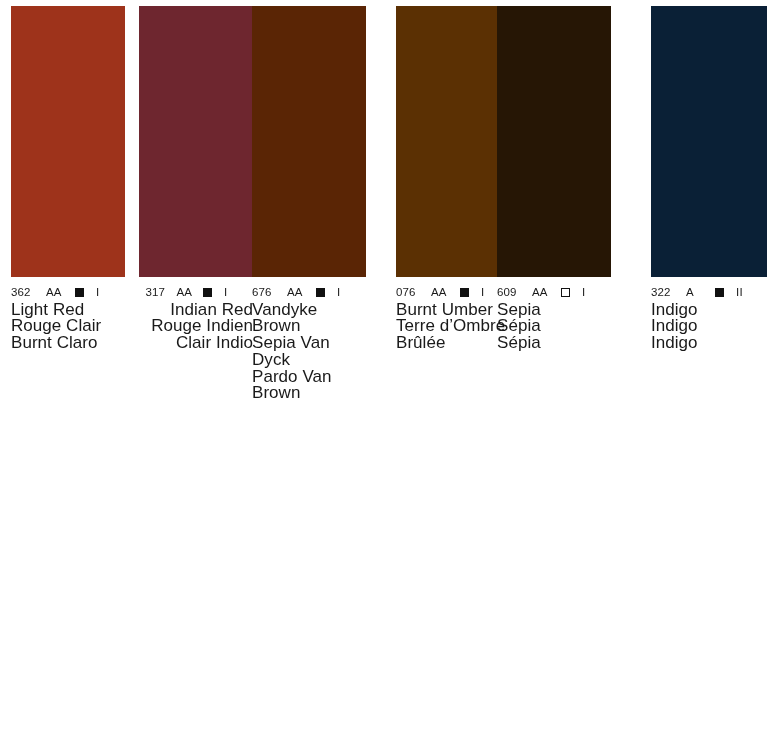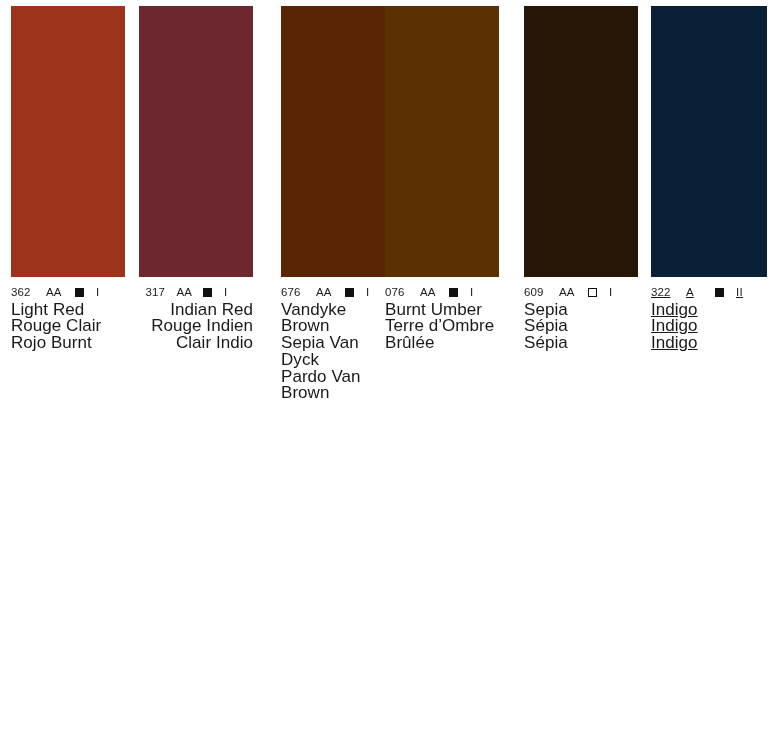--- a/index.html
+++ b/index.html
@@ -102,81 +102,81 @@
       <div class="color-block" title="Light Red" style="background: rgb(158, 51, 27);"></div>
       <div class="info-block" style="width: 114px;">
         <div class="code-row">
           <span class="code-number">362</span>
           <span class="code-permanence">AA</span>
           <span class="opacity-mark filled"></span>
           <span class="series-mark">I</span>
         </div>
         <div class="name-line en">Light Red</div>
         <div class="name-line">Rouge Clair</div>
-        <div class="name-line">Rojo Burnt</div>
+        <div class="name-line">Burnt Claro</div>
       </div>
     </div>
     <div class="color-column" style="left: 139px; width: 114px; text-align: right;">
       <div class="color-block" title="Indian Red" style="background: rgb(110, 38, 47);"></div>
       <div class="info-block" style="width: 114px;">
         <div class="code-row">
           <span class="code-number">317</span>
           <span class="code-permanence">AA</span>
           <span class="opacity-mark filled"></span>
           <span class="series-mark">I</span>
         </div>
         <div class="name-line en">Indian Red</div>
         <div class="name-line">Rouge Indien</div>
         <div class="name-line">Clair Indio</div>
       </div>
     </div>
-    <div class="color-column" style="left: 281px; width: 114px;">
+    <div class="color-column" style="left: 252px; width: 114px;">
       <div class="color-block" title="Vandyke Brown" style="background: rgb(90, 37, 5);"></div>
       <div class="info-block" style="width: 114px;">
         <div class="code-row">
           <span class="code-number">676</span>
           <span class="code-permanence">AA</span>
           <span class="opacity-mark filled"></span>
           <span class="series-mark">I</span>
         </div>
         <div class="name-line en">Vandyke Brown</div>
         <div class="name-line">Sepia Van Dyck</div>
         <div class="name-line">Pardo Van Brown</div>
       </div>
     </div>
-    <div class="color-column" style="left: 385px; width: 114px;">
+    <div class="color-column" style="left: 396px; width: 114px;">
       <div class="color-block" title="Burnt Umber" style="background: rgb(91, 48, 3);"></div>
       <div class="info-block" style="width: 114px;">
         <div class="code-row">
           <span class="code-number">076</span>
           <span class="code-permanence">AA</span>
           <span class="opacity-mark filled"></span>
           <span class="series-mark">I</span>
         </div>
         <div class="name-line en">Burnt Umber</div>
         <div class="name-line">Terre d’Ombre Brûlée</div>
       </div>
     </div>
-    <div class="color-column" style="left: 524px; width: 114px;">
+    <div class="color-column" style="left: 497px; width: 114px;">
       <div class="color-block" title="Sepia" style="background: rgb(38, 22, 5);"></div>
       <div class="info-block" style="width: 114px;">
         <div class="code-row">
           <span class="code-number">609</span>
           <span class="code-permanence">AA</span>
           <span class="opacity-mark outlined"></span>
           <span class="series-mark">I</span>
         </div>
         <div class="name-line en">Sepia</div>
         <div class="name-line">Sépia</div>
         <div class="name-line">Sépia</div>
       </div>
     </div>
     <div class="color-column" style="left: 651px; width: 116px;">
       <div class="color-block" title="Indigo" style="background: rgb(10, 32, 54);"></div>
-      <div class="info-block" style="width: 116px; text-decoration: underline;">
+      <div class="info-block" style="width: 116px;">
         <div class="code-row">
           <span class="code-number">322</span>
           <span class="code-permanence">A</span>
           <span class="opacity-mark filled"></span>
           <span class="series-mark">II</span>
         </div>
         <div class="name-line en">Indigo</div>
         <div class="name-line">Indigo</div>
         <div class="name-line">Indigo</div>
       </div>

